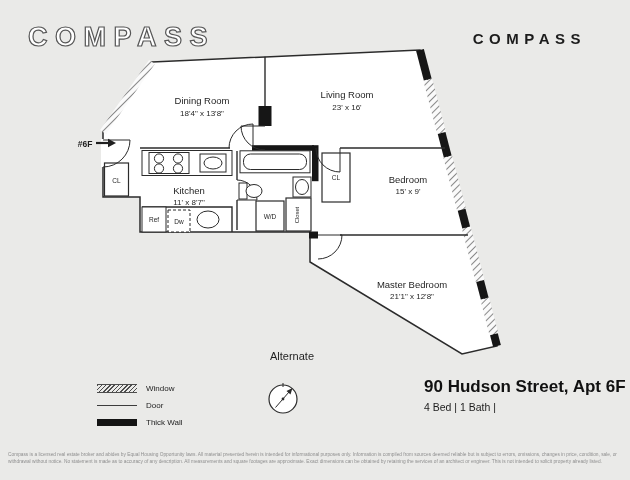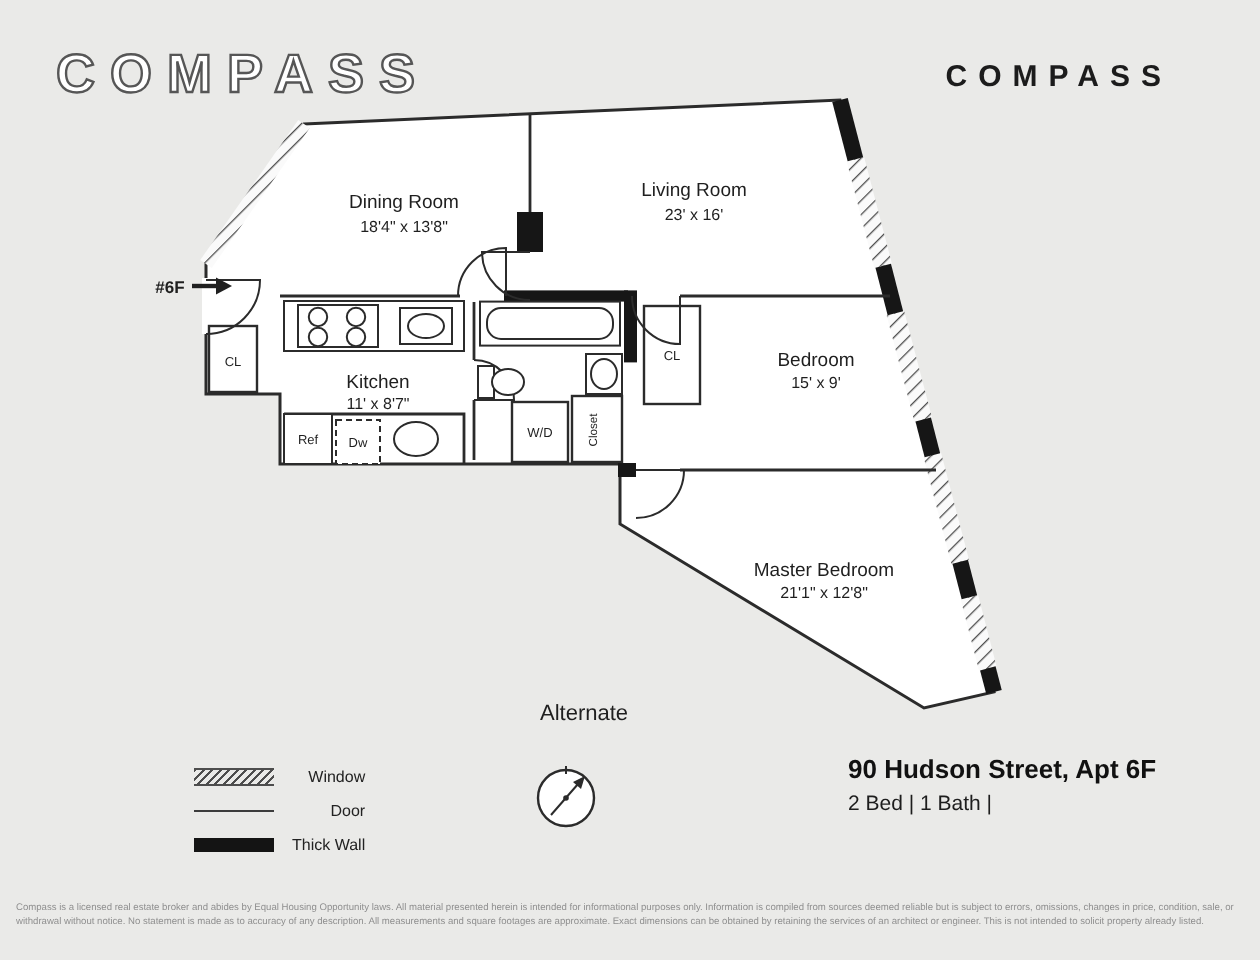--- a/index.html
+++ b/index.html
@@ -10,32 +10,32 @@
     font-family:"Liberation Sans", sans-serif; color:#1d1d1d;
   }
   .plan { position:absolute; left:0; top:0; }
   .logo-left { position:absolute; left:26px; top:16px; }
   .logo-right {
     position:absolute; right:44px; top:30px;
     font-size:15px; font-weight:700; letter-spacing:5.5px; color:#1c1c1c;
     white-space:nowrap;
   }
   .legend { position:absolute; left:97px; top:384px; }
-  .legend-row { display:flex; align-items:center; margin-bottom:8px;justify-content:space-between; }
+  .legend-row { display:flex; align-items:center; margin-bottom:8px; }
   .legend-swatch { width:40px; margin-right:9px; flex:0 0 40px; }
   .swatch-window {
     height:9px;
     background:repeating-linear-gradient(135deg,#4d4d4d 0,#4d4d4d 1px,transparent 1px,transparent 3px);
     border-top:1px solid #4d4d4d; border-bottom:1px solid #4d4d4d;
   }
   .swatch-door { height:0; border-top:1.6px solid #3c3c3c; }
   .swatch-thick { height:7px; background:#141414; }
   .legend-label { font-size:8px; color:#222; }
   .address { position:absolute; left:424px; top:377px; width:185px; color:#111; }
-  .addr-street { font-size:13px; font-weight:700; white-space:nowrap; }
+  .addr-street { font-size:17px; font-weight:700; white-space:nowrap; }
   .addr-city { font-size:17px; font-weight:700; margin-top:2px; }
   .addr-bb { font-size:10.5px; margin-top:4px; color:#1d1d1d; }
   .disclaimer {
     position:absolute; left:8px; right:8px; top:452px;
     font-size:4.8px; line-height:1.45; color:#8f8f8f;
   }
 </style>
 </head>
 <body>
 
@@ -176,18 +176,18 @@
       <div class="legend-label">Door</div>
     </div>
     <div class="legend-row">
       <div class="legend-swatch swatch-thick"></div>
       <div class="legend-label">Thick Wall</div>
     </div>
   </div>
 
   <div class="address">
     <div class="addr-street">90 Hudson Street, Apt 6F</div>
-    <div class="addr-bb">2 Bed | 1 Bath |</div>
+    <div class="addr-bb">4 Bed | 1 Bath |</div>
   </div>
 
   <div class="disclaimer">Compass is a licensed real estate broker and abides by Equal Housing Opportunity laws. All material presented herein is intended for informational purposes only. Information is compiled from sources deemed reliable but is subject to errors, omissions, changes in price, condition, sale, or withdrawal without notice. No statement is made as to accuracy of any description. All measurements and square footages are approximate. Exact dimensions can be obtained by retaining the services of an architect or engineer. This is not intended to solicit property already listed.</div>
 
 </div>
 
 </body></html>

